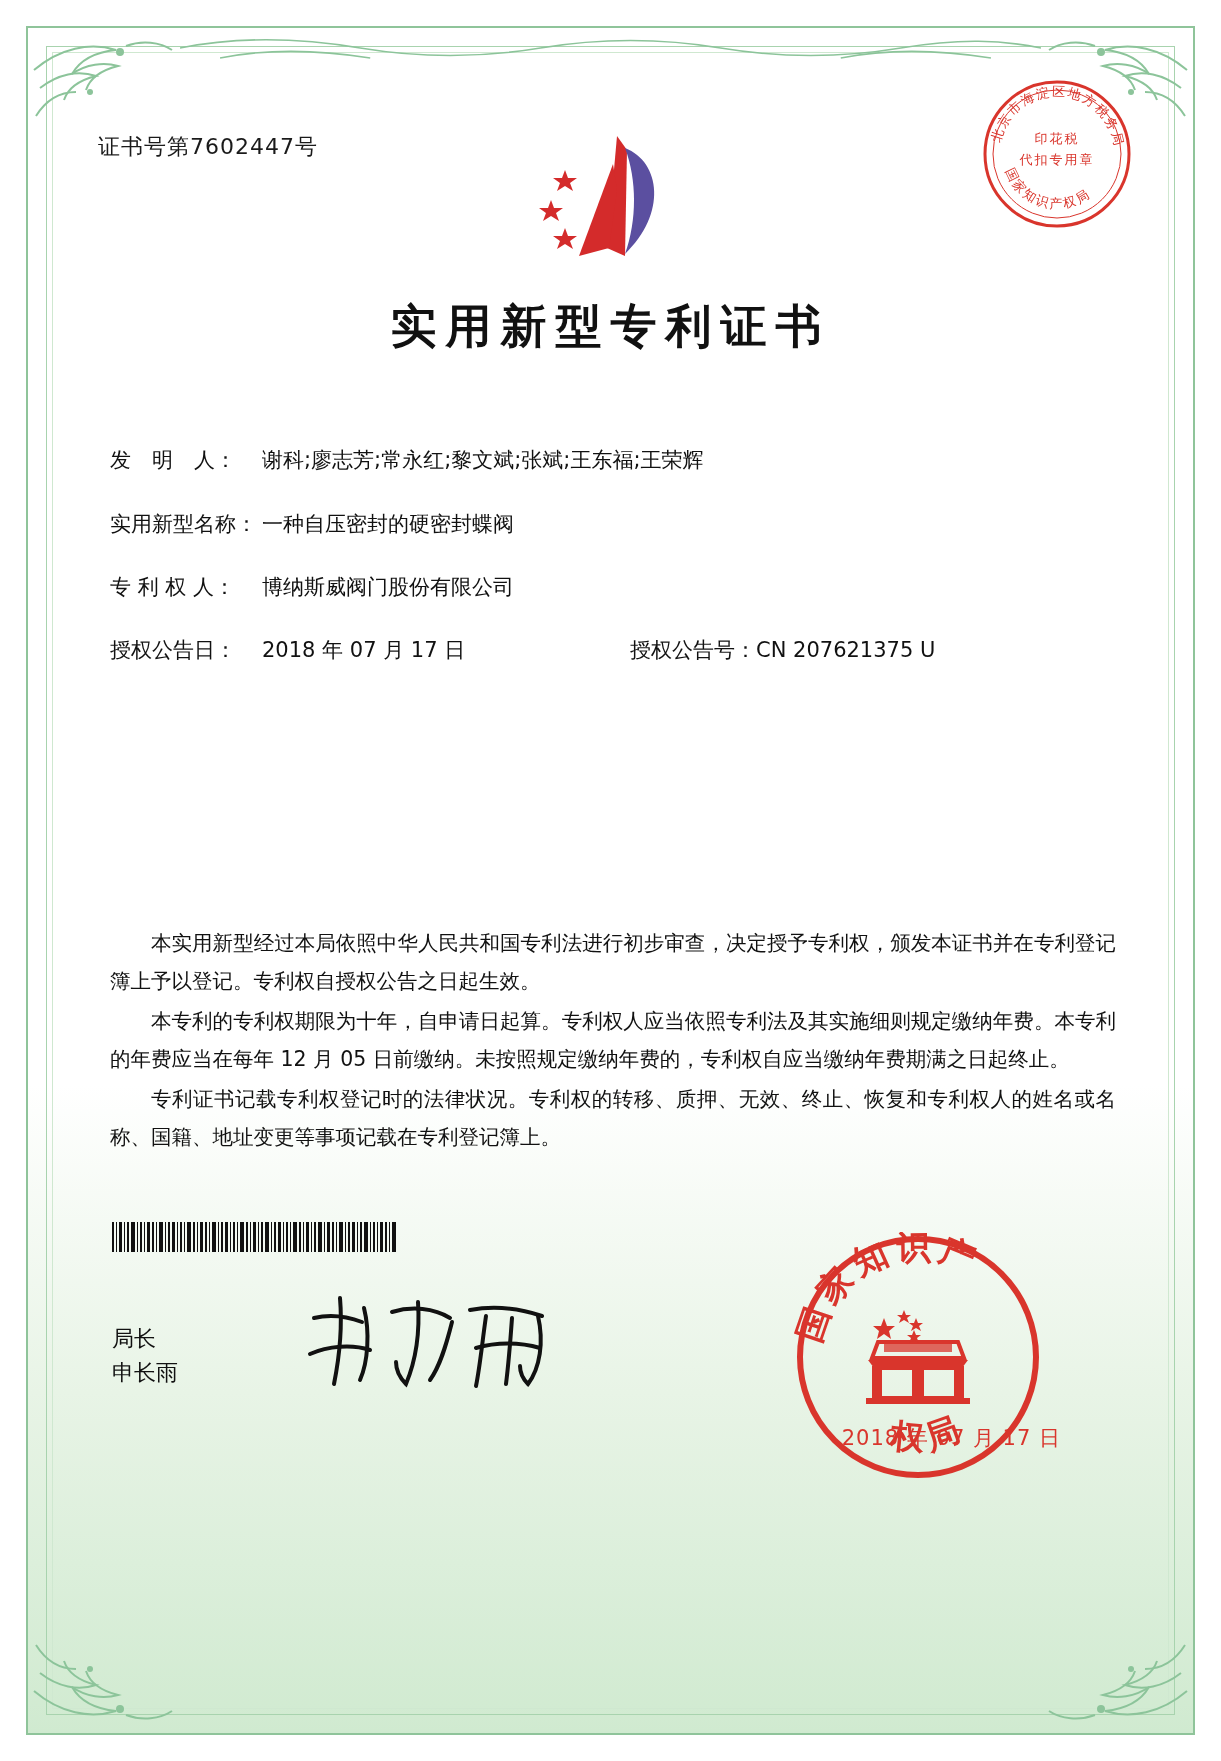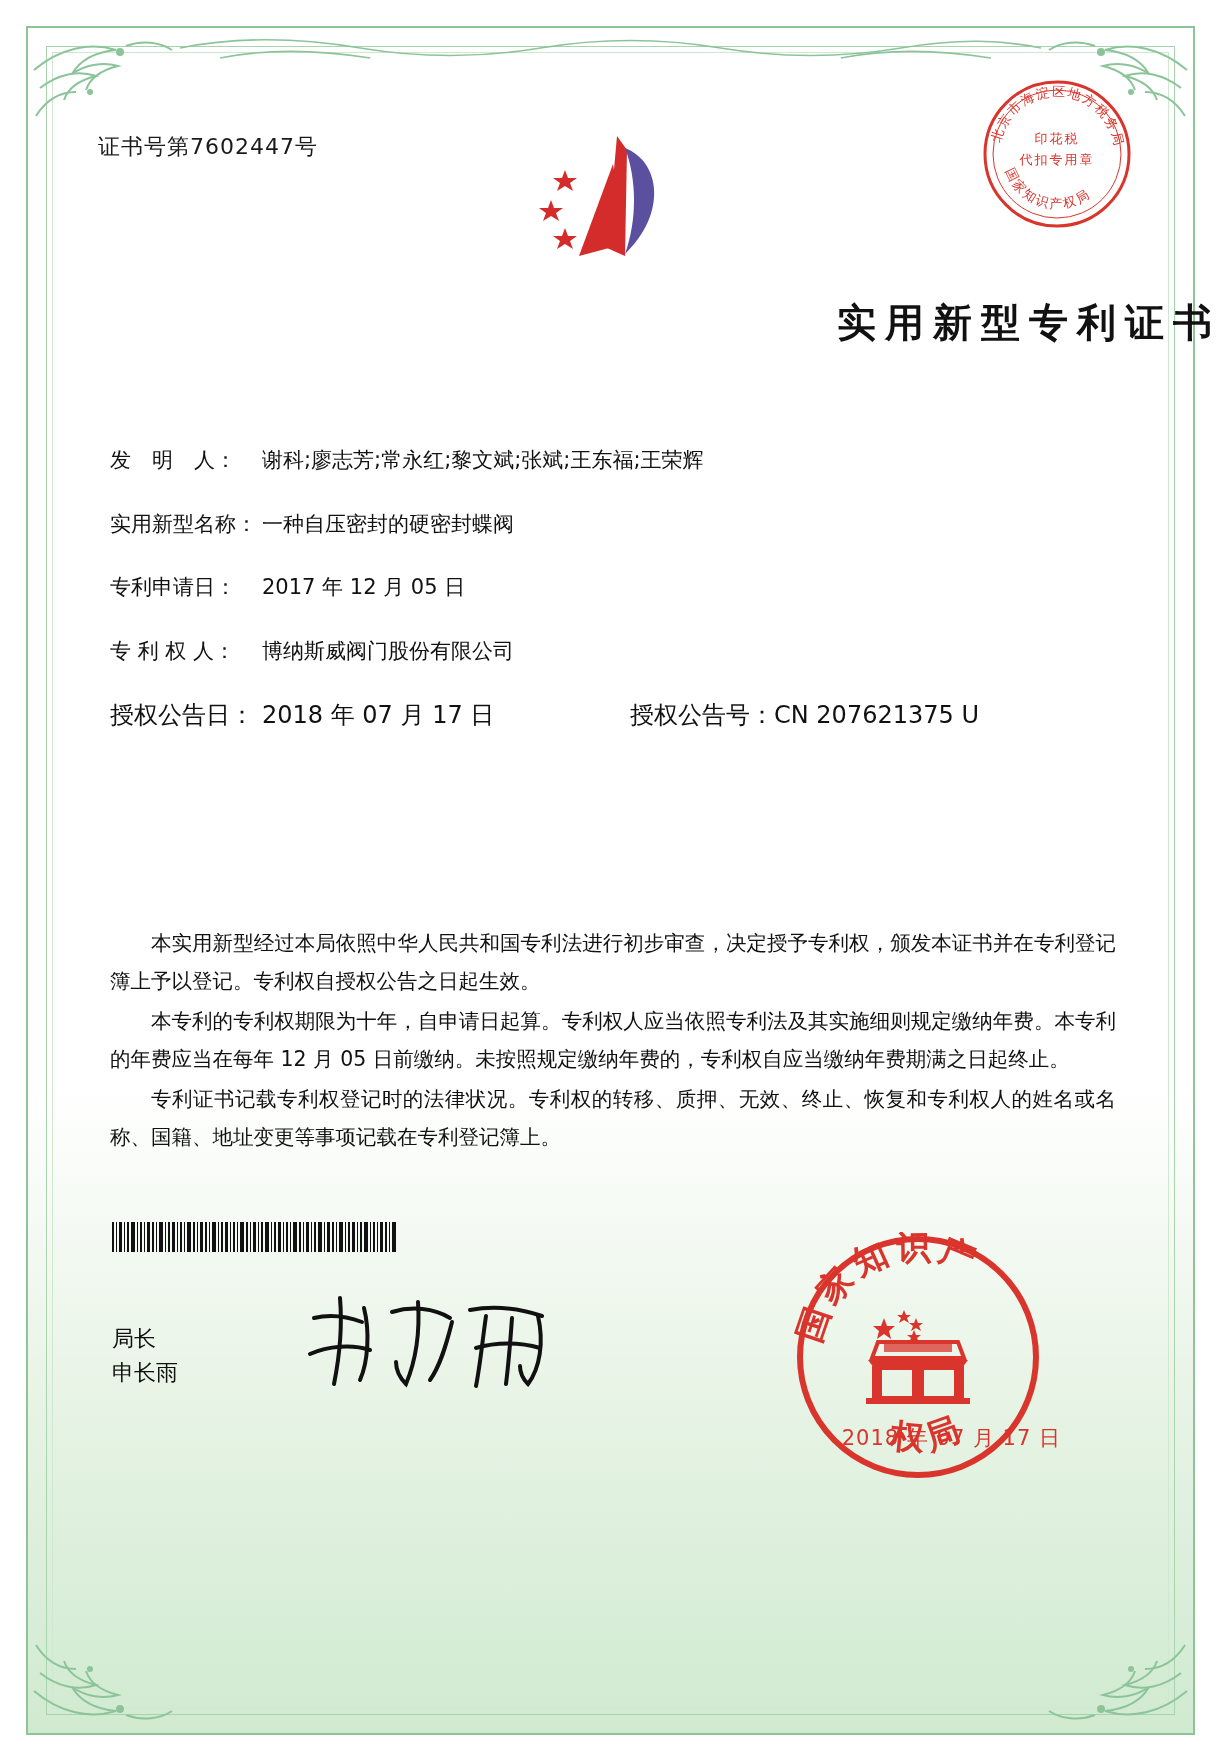--- a/index.html
+++ b/index.html
@@ -110,24 +110,24 @@
     font-size: 13px;
     letter-spacing: 2px;
   }
   .tax-stamp .st1 { top: 52px; }
   .tax-stamp .st2 { top: 73px; }
 
   .title {
     position: absolute;
     left: 0; right: 0;
     top: 296px;
-    text-align: right;
+    text-align: center;
     font-family: "DejaVu Serif", "Liberation Serif", serif;
     font-weight: bold;
-    font-size: 39px;
+    font-size: 46px;
     letter-spacing: 9px;
     color: #111;
   }
 
   .fields {
     position: absolute;
     left: 110px;
     right: 100px;
     top: 445px;
   }
@@ -138,21 +138,21 @@
     line-height: 1.5;
     white-space: nowrap;
   }
   .field .lbl {
     display: inline-block;
     min-width: 152px;
   }
   .field-row {
     display: flex;
     margin-bottom: 32px;
-    font-size: 24px;
+    font-size: 21px;
     color: #111;
   }
   .field-row .col1 { width: 520px; }
   .field-row .lbl { display: inline-block; min-width: 152px; }
 
   .paras {
     position: absolute;
     left: 110px;
     right: 105px;
     top: 925px;
@@ -322,23 +322,20 @@
     </div>
 
     <div class="title">实用新型专利证书</div>
 
     <div class="fields">
       <div class="field">
         <span class="lbl">发　明　人：</span><span>谢科;廖志芳;常永红;黎文斌;张斌;王东福;王荣辉</span>
       </div>
       <div class="field">
         <span class="lbl">实用新型名称：</span><span>一种自压密封的硬密封蝶阀</span>
-      </div>
-      <div class="field">
-        <span class="lbl">专利申请日：</span><span>2017 年 12 月 05 日</span>
       </div>
       <div class="field">
         <span class="lbl">专 利 权 人：</span><span>博纳斯威阀门股份有限公司</span>
       </div>
       <div class="field-row">
         <div class="col1">
           <span class="lbl">授权公告日：</span><span>2018 年 07 月 17 日</span>
         </div>
         <div>
           <span>授权公告号：</span><span>CN 207621375 U</span>

